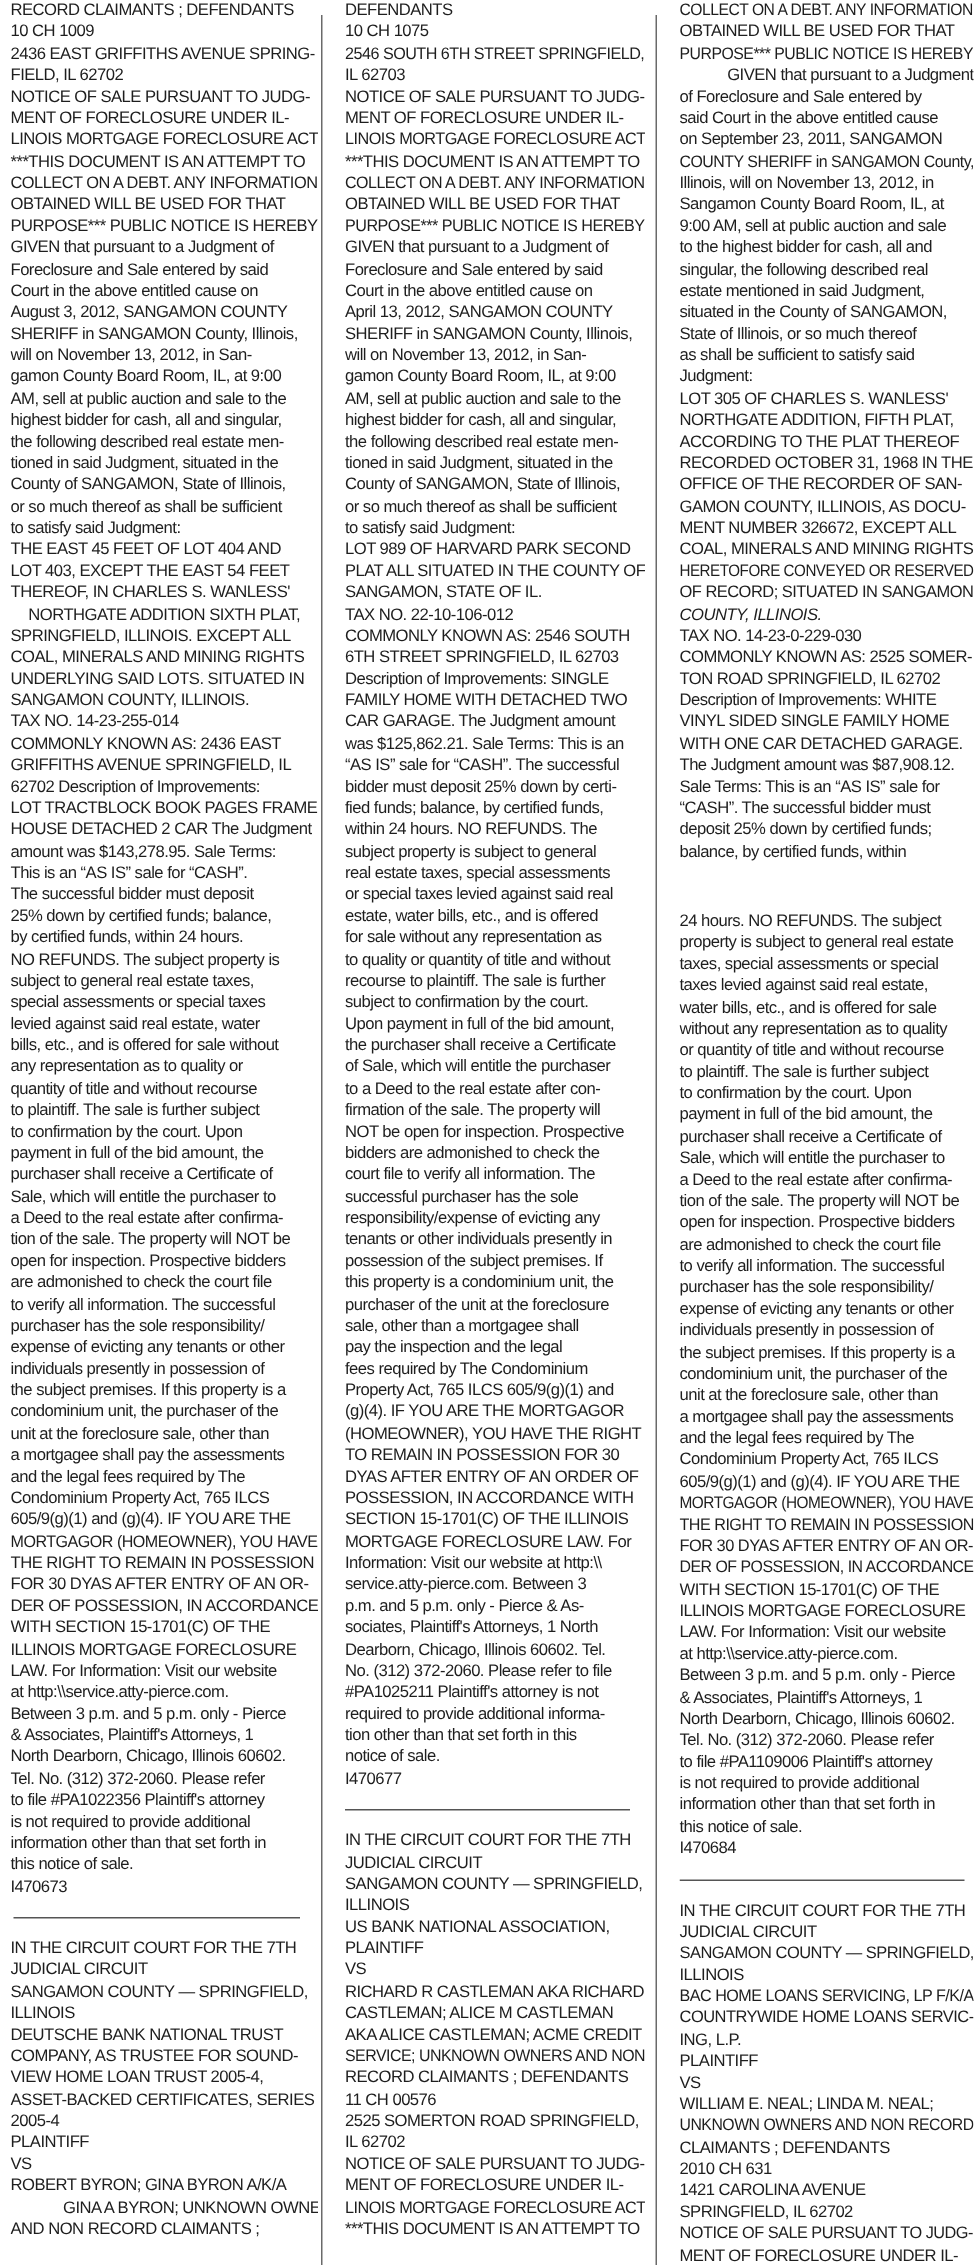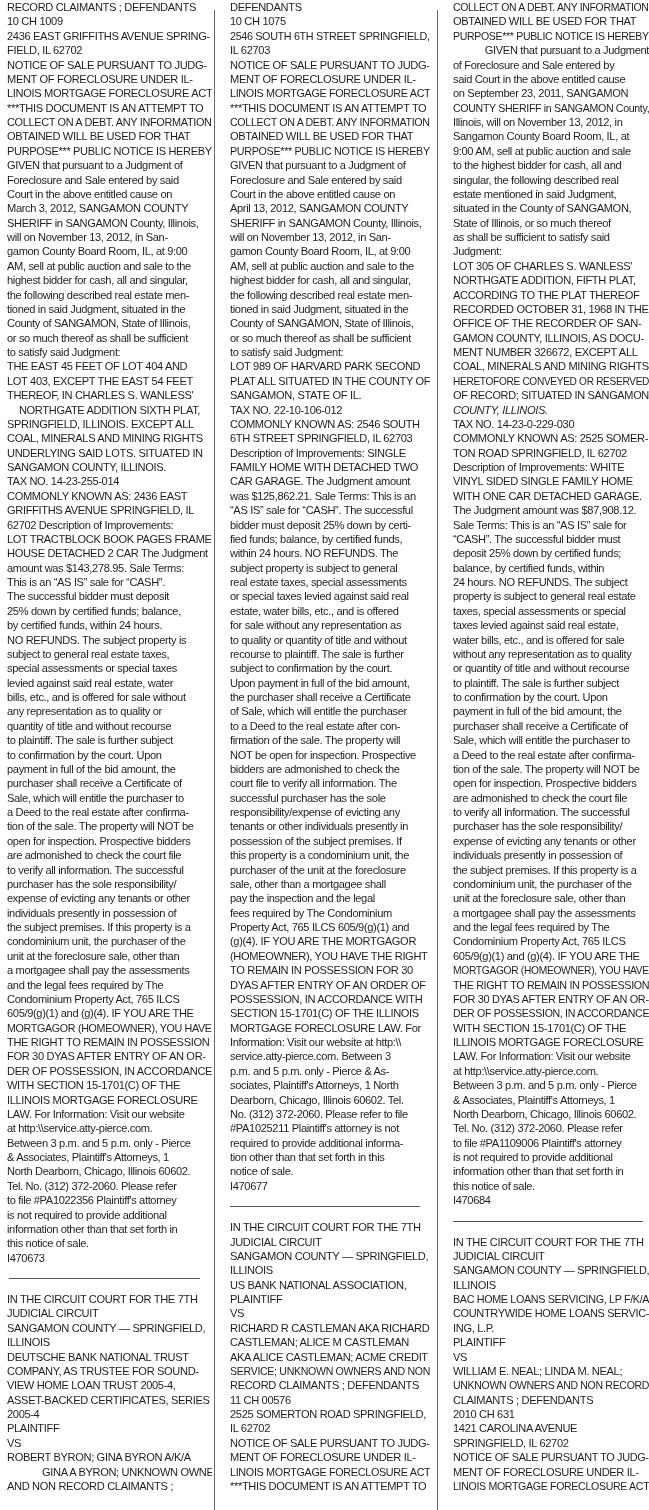--- a/index.html
+++ b/index.html
@@ -38,21 +38,21 @@
         <span class="line" style="display: block;">NOTICE OF SALE PURSUANT TO JUDG-</span>
         <span class="line" style="display: block;">MENT OF FORECLOSURE UNDER IL-</span>
         <span class="line" style="display: block;">LINOIS MORTGAGE FORECLOSURE ACT</span>
         <span class="line" style="display: block;">***THIS DOCUMENT IS AN ATTEMPT TO</span>
         <span class="line" style="display: block; transform: scaleX(0.986); transform-origin: 0px 0px;">COLLECT ON A DEBT. ANY INFORMATION</span>
         <span class="line" style="display: block;">OBTAINED WILL BE USED FOR THAT</span>
         <span class="line" style="display: block; transform: scaleX(0.995); transform-origin: 0px 0px;">PURPOSE*** PUBLIC NOTICE IS HEREBY</span>
         <span class="line" style="display: block;">GIVEN that pursuant to a Judgment of</span>
         <span class="line" style="display: block;">Foreclosure and Sale entered by said</span>
         <span class="line" style="display: block;">Court in the above entitled cause on</span>
-        <span class="line" style="display: block;">March 3, 2012, SANGAMON COUNTY</span>
+        <span class="line" style="display: block;">August 3, 2012, SANGAMON COUNTY</span>
         <span class="line" style="display: block;">SHERIFF in SANGAMON County, Illinois,</span>
         <span class="line" style="display: block;">will on November 13, 2012, in San-</span>
         <span class="line" style="display: block;">gamon County Board Room, IL, at 9:00</span>
         <span class="line" style="display: block;">AM, sell at public auction and sale to the</span>
         <span class="line" style="display: block;">highest bidder for cash, all and singular,</span>
         <span class="line" style="display: block;">the following described real estate men-</span>
         <span class="line" style="display: block;">tioned in said Judgment, situated in the</span>
         <span class="line" style="display: block;">County of SANGAMON, State of Illinois,</span>
         <span class="line" style="display: block;">or so much thereof as shall be sufficient</span>
         <span class="line" style="display: block;">to satisfy said Judgment:</span>
@@ -284,21 +284,21 @@
         <span class="line" style="display: block;">COMMONLY KNOWN AS: 2525 SOMER-</span>
         <span class="line" style="display: block;">TON ROAD SPRINGFIELD, IL 62702</span>
         <span class="line" style="display: block;">Description of Improvements: WHITE</span>
         <span class="line" style="display: block;">VINYL SIDED SINGLE FAMILY HOME</span>
         <span class="line" style="display: block;">WITH ONE CAR DETACHED GARAGE.</span>
         <span class="line" style="display: block;">The Judgment amount was $87,908.12.</span>
         <span class="line" style="display: block;">Sale Terms: This is an “AS IS” sale for</span>
         <span class="line" style="display: block;">“CASH”. The successful bidder must</span>
         <span class="line" style="display: block;">deposit 25% down by certified funds;</span>
         <span class="line" style="display: block;">balance, by certified funds, within</span>
-        <span class="line" style="display: block;">24 hours. NO REFUNDS. The subject</span>
+        <span class="line" style="display: block; margin-top: 32px;">24 hours. NO REFUNDS. The subject</span>
         <span class="line" style="display: block;">property is subject to general real estate</span>
         <span class="line" style="display: block;">taxes, special assessments or special</span>
         <span class="line" style="display: block;">taxes levied against said real estate,</span>
         <span class="line" style="display: block;">water bills, etc., and is offered for sale</span>
         <span class="line" style="display: block;">without any representation as to quality</span>
         <span class="line" style="display: block;">or quantity of title and without recourse</span>
         <span class="line" style="display: block;">to plaintiff. The sale is further subject</span>
         <span class="line" style="display: block;">to confirmation by the court. Upon</span>
         <span class="line" style="display: block;">payment in full of the bid amount, the</span>
         <span class="line" style="display: block;">purchaser shall receive a Certificate of</span>

